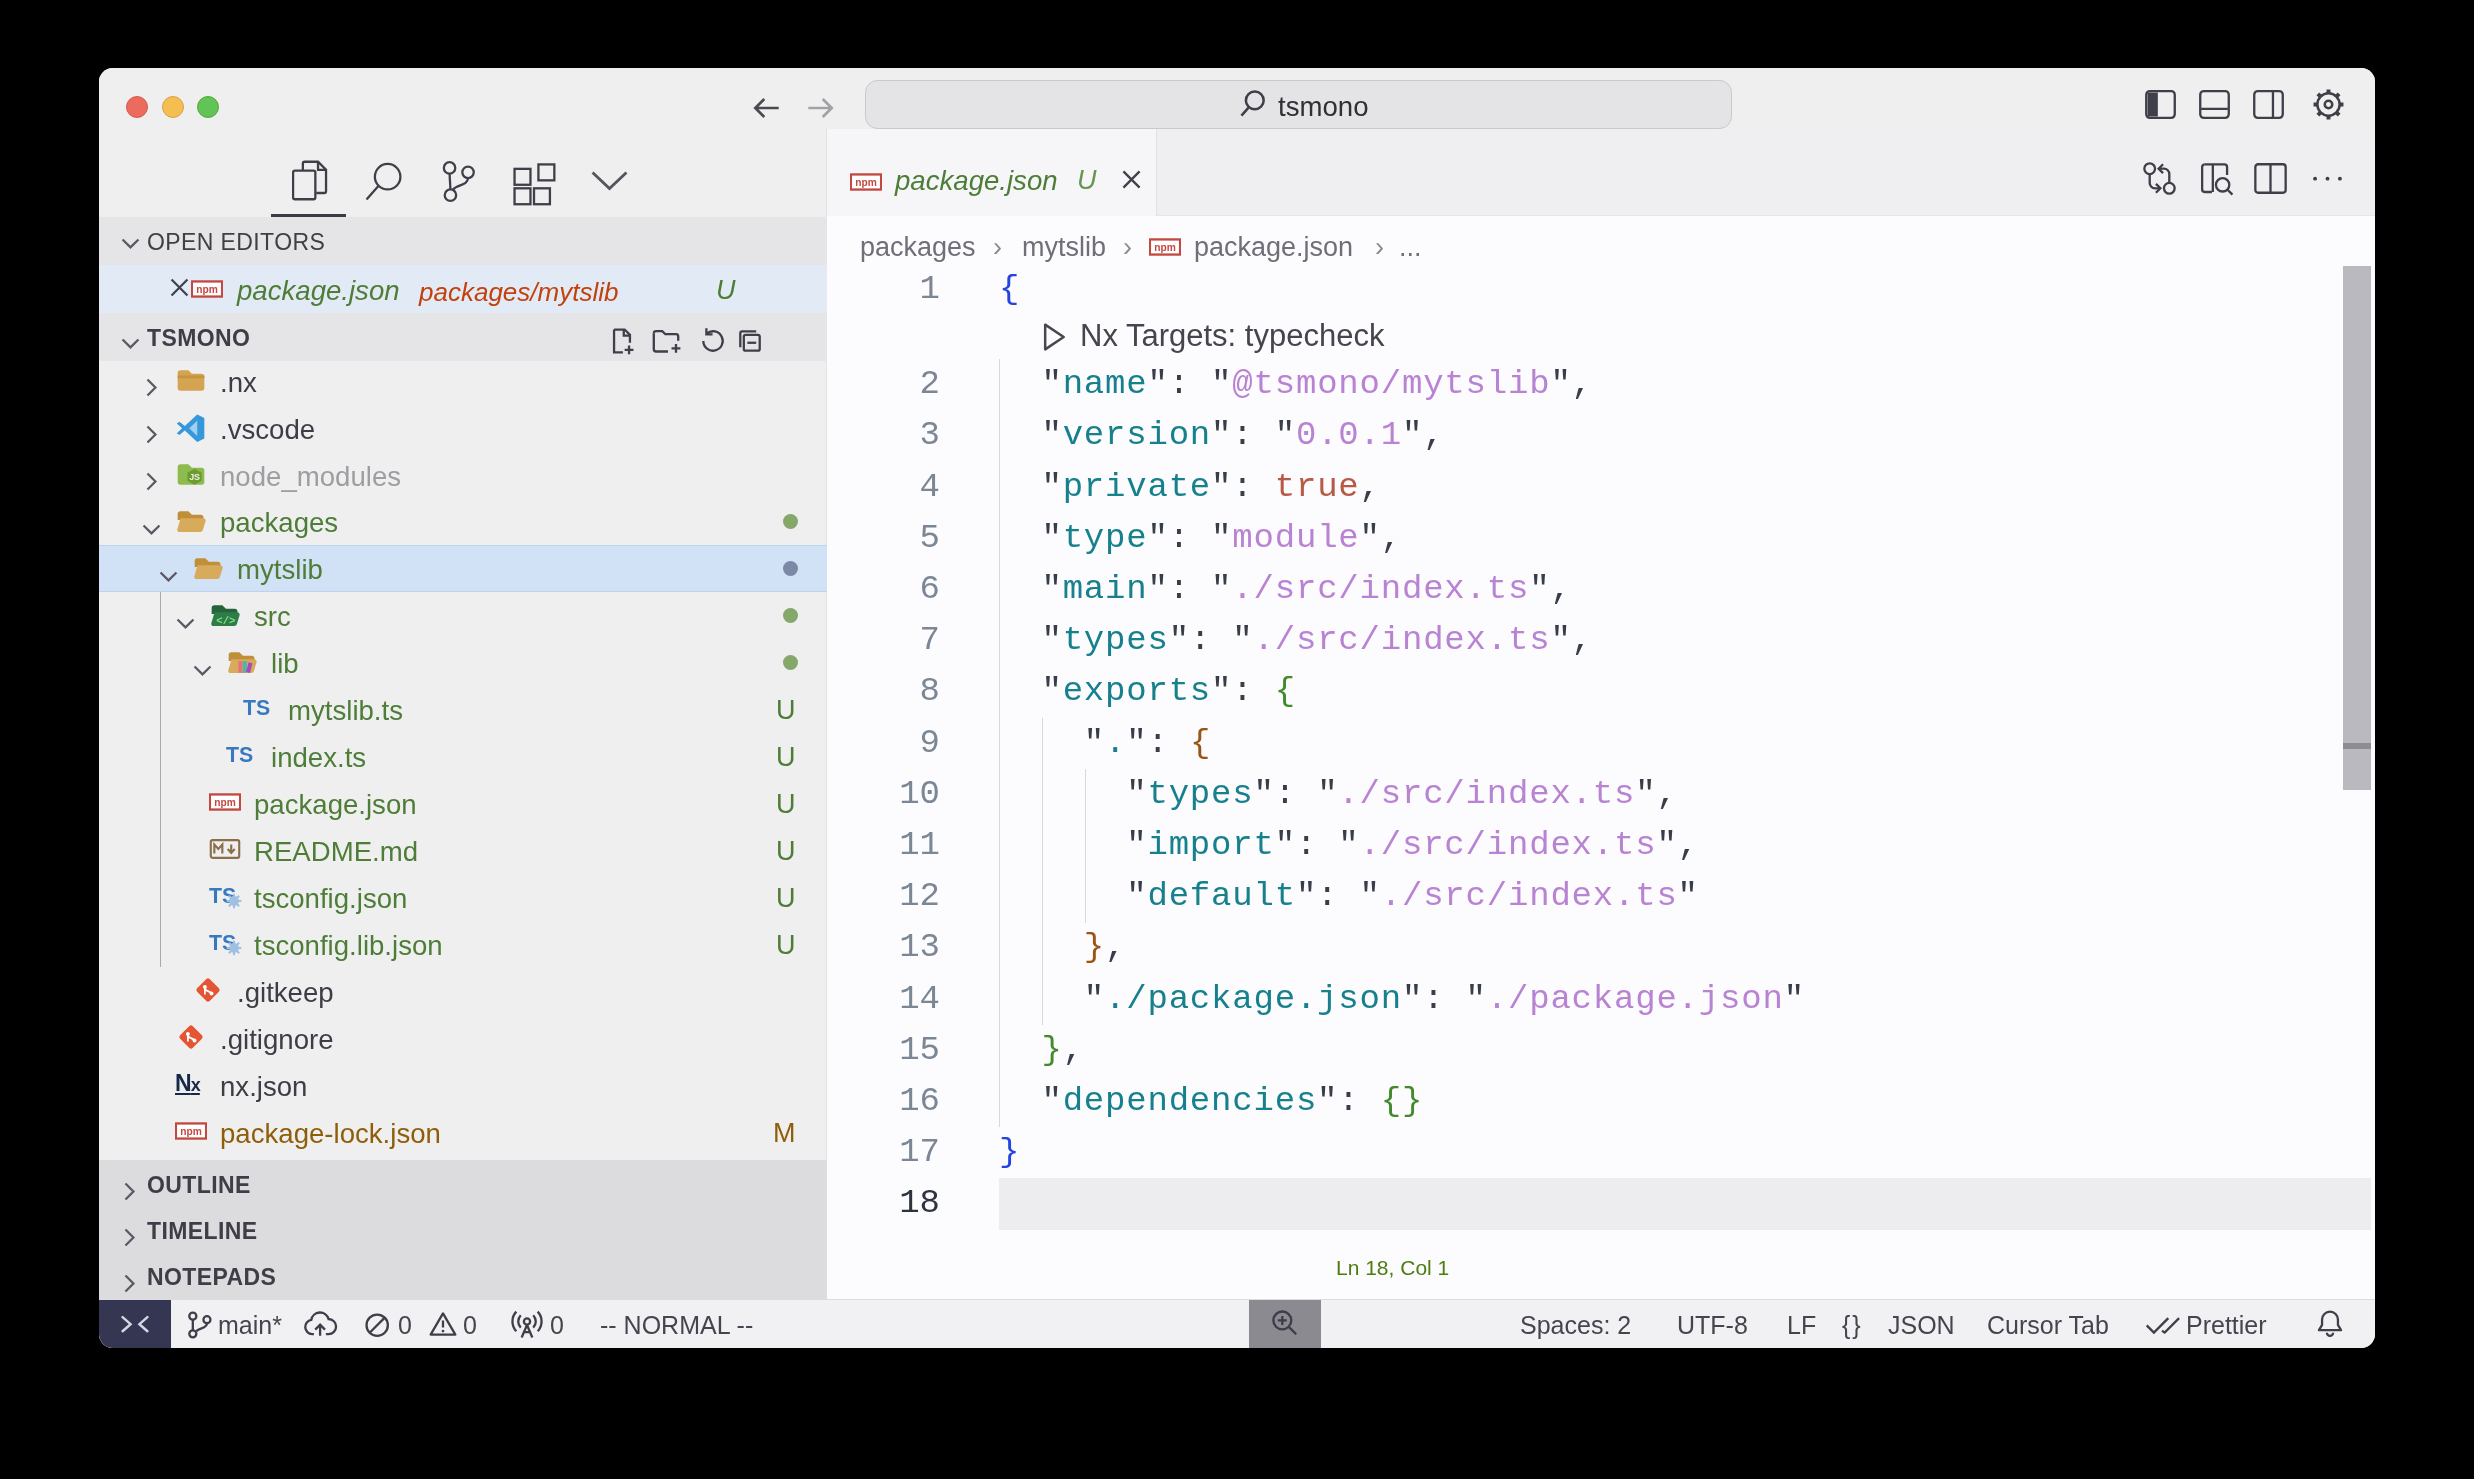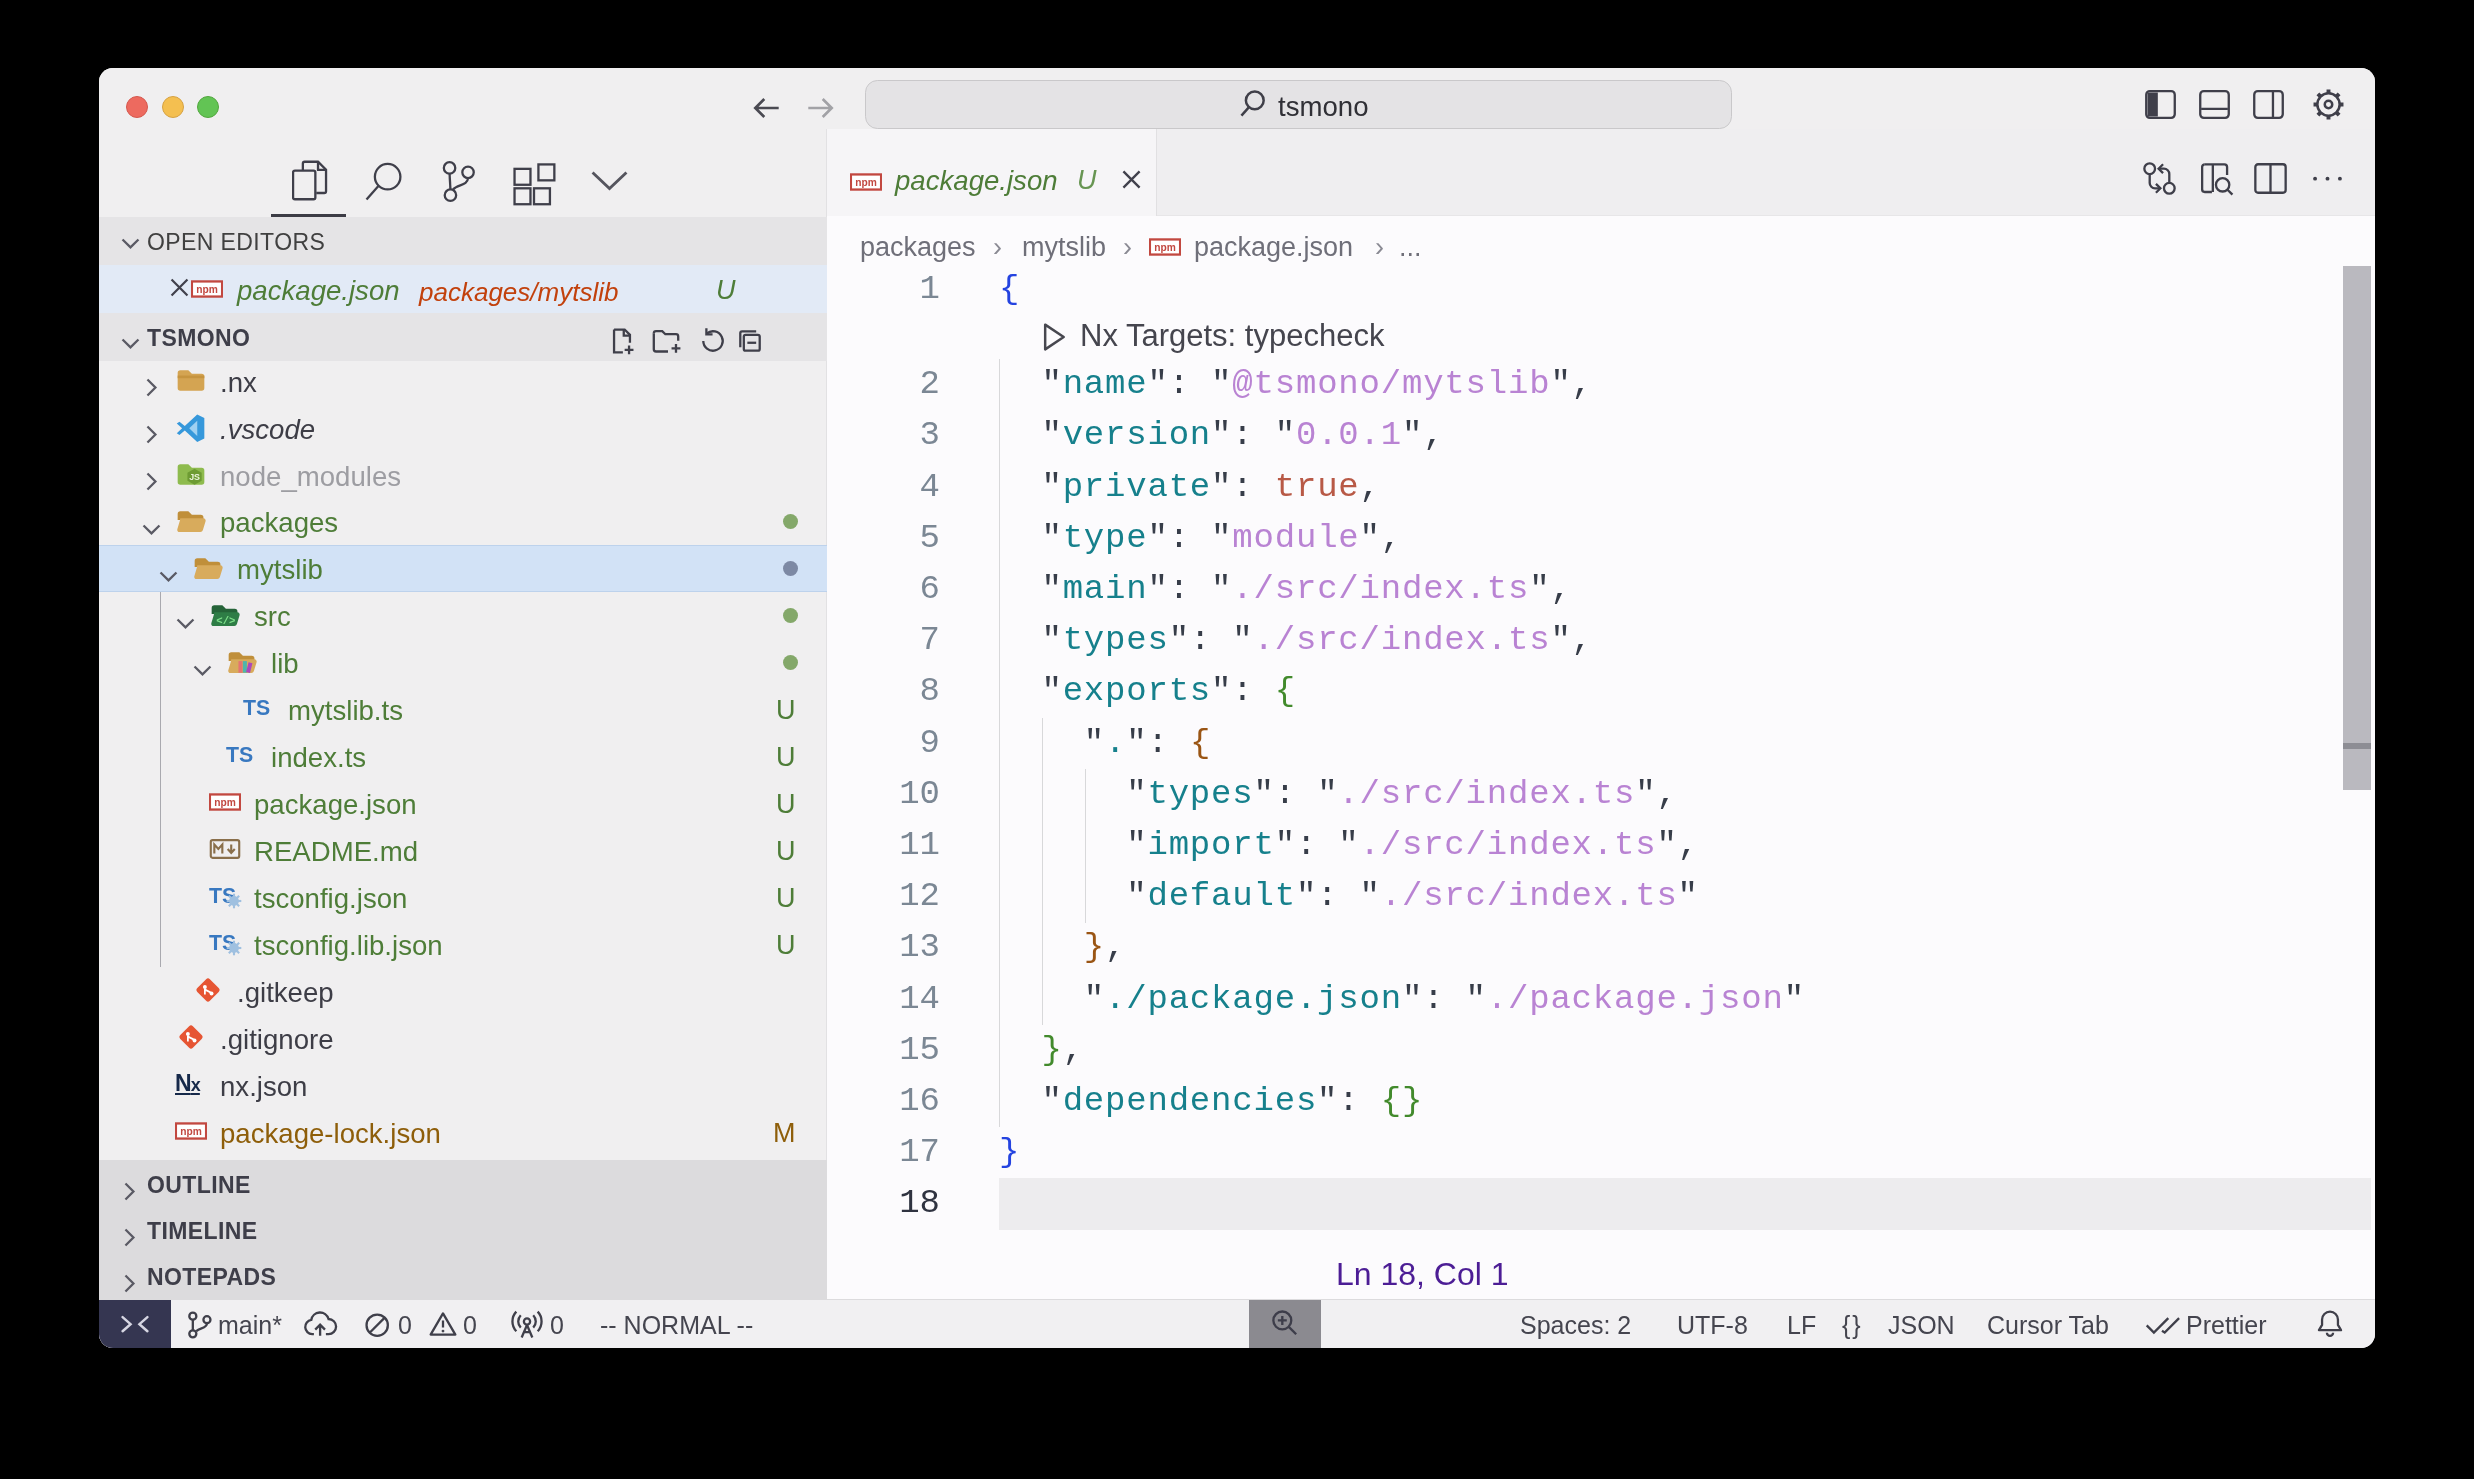--- a/index.html
+++ b/index.html
@@ -140,21 +140,21 @@
       <path d="M3 13 h30 v3 H3 z" fill="#c6943f"></path>
     </svg>
 <div class="abs" style="left:121px;top:299px;font-size:27.6px;color:#3d3d46;">.nx</div>
 <svg class="abs" style="left:43px;top:355px;" width="18" height="23" viewBox="0 0 20 26">
       <path d="M6 4 L15 13 L6 22" stroke="#5a5a64" stroke-width="2.6" fill="none"></path>
     </svg>
 <svg class="abs" style="left:76px;top:343px;" width="32" height="32" viewBox="0 0 36 36">
       <path d="M25 4 L11 17 L5 12 L2 14 L8 19.5 L2 25 L5 27 L11 22 L25 35 L33 31 V8 z" fill="#3698db"></path>
       <path d="M25 11 v17 l-9 -8.5 z" fill="#9fd0f1"></path>
     </svg>
-<div class="abs" style="left:121px;top:346px;font-size:27.6px;color:#3d3d46;font-style:italic;">.vscode</div>
+<div class="abs" style="left:121px;top:346px;font-size:27.6px;color:#3d3d46;">.vscode</div>
 <svg class="abs" style="left:43px;top:402px;" width="18" height="23" viewBox="0 0 20 26">
       <path d="M6 4 L15 13 L6 22" stroke="#5a5a64" stroke-width="2.6" fill="none"></path>
     </svg>
 <svg class="abs" style="left:76px;top:390px;" width="32" height="32" viewBox="0 0 36 36">
       <path d="M3 10 a3 3 0 0 1 3-3 h9 l4 4 h11 a3 3 0 0 1 3 3 v13 a3 3 0 0 1-3 3 H6 a3 3 0 0 1-3-3 z" fill="#8ebb4e"></path>
       <path d="M22 12 l8 4.5 v9 L22 30 l-8-4.5 v-9 z" fill="#6d9b33"></path>
       <text x="22" y="24.5" font-size="10" font-weight="bold" fill="#eaf3dc" text-anchor="middle" font-family="Liberation Sans">JS</text>
     </svg>
 <div class="abs" style="left:121px;top:393px;font-size:27.6px;color:#9d9da2;text-align:center;">node_modules</div>
 <svg class="abs" style="left:41px;top:452px;" width="23" height="18" viewBox="0 0 26 20">
@@ -420,21 +420,21 @@
       <path d="M19 18 l-6 14 m6-14 l6 14 m-9.5-6 h7" class="ic" stroke-width="2.4"></path>
     </svg>
 <div class="abs" style="left:451px;top:1243px;font-size:25px;color:#45454f;">0</div>
 <div class="abs" style="left:501px;top:1243px;font-size:25px;color:#45454f;">-- NORMAL --</div>
 <div class="abs" style="left:1150px;top:1232px;width:72px;height:48px;background:#8b8a90;"></div>
 <svg class="abs" style="left:1169px;top:1239px;" width="34" height="34" viewBox="0 0 38 38">
       <circle cx="16" cy="15" r="10" stroke="#3d3d4a" stroke-width="2.6" fill="none"></circle>
       <path d="M16 10 v10 m-5-5 h10" stroke="#3d3d4a" stroke-width="2.6" fill="none"></path>
       <path d="M23.5 22.5 l8 8" stroke="#3d3d4a" stroke-width="2.6"></path>
     </svg>
-<div class="abs" style="left:1237px;top:1188px;font-size:32px;color:#4c1d95;">Ln 18, Col 1</div>
+<div class="abs" style="left:1237px;top:1188px;font-size:21px;color:#4d7c0f;">Ln 18, Col 1</div>
 <div class="abs" style="left:1421px;top:1243px;font-size:25px;color:#45454f;">Spaces: 2</div>
 <div class="abs" style="left:1578px;top:1243px;font-size:25px;color:#45454f;">UTF-8</div>
 <div class="abs" style="left:1688px;top:1243px;font-size:25px;color:#45454f;">LF</div>
 <div class="abs" style="left:1743px;top:1243px;font-size:25px;color:#45454f;letter-spacing:1.8px;">{}</div>
 <div class="abs" style="left:1789px;top:1243px;font-size:25px;color:#45454f;">JSON</div>
 <div class="abs" style="left:1888px;top:1243px;font-size:25px;color:#45454f;">Cursor Tab</div>
 <svg class="abs" style="left:2045px;top:1243px;" width="36" height="27" viewBox="0 0 40 30">
       <path d="M3 16 l8 8 L27 8" class="ic" stroke-width="2.6"></path>
       <path d="M20 22 l3 2 L39 8" class="ic" stroke-width="2.6"></path>
     </svg>

